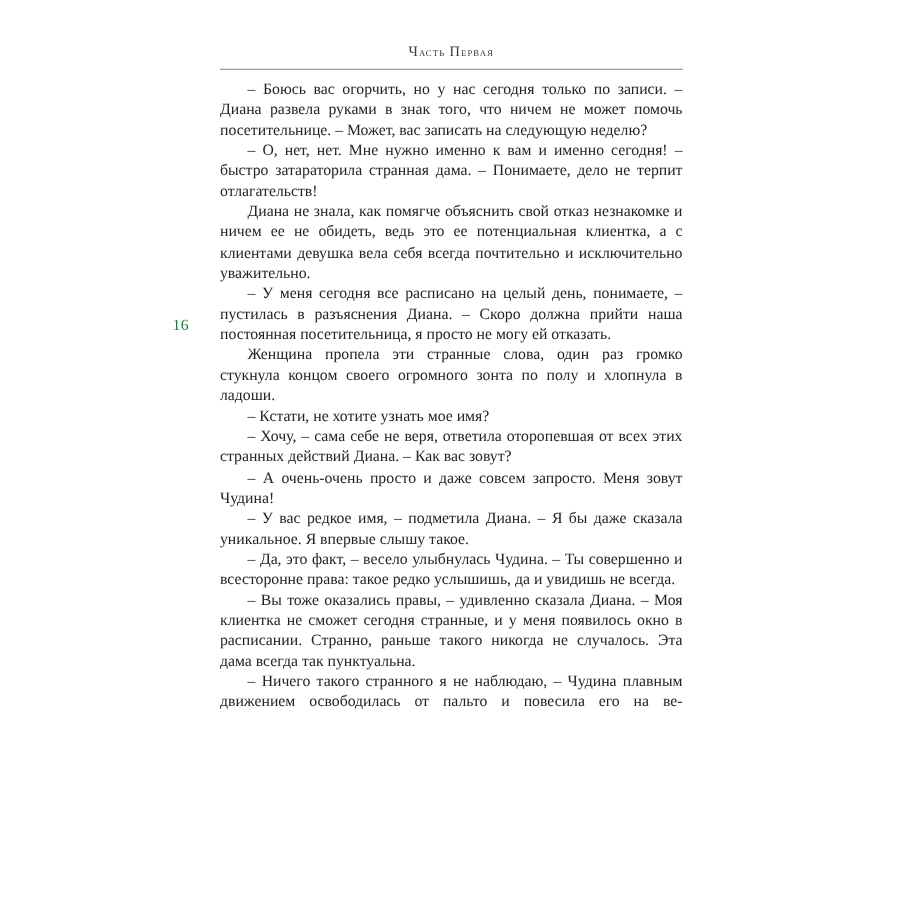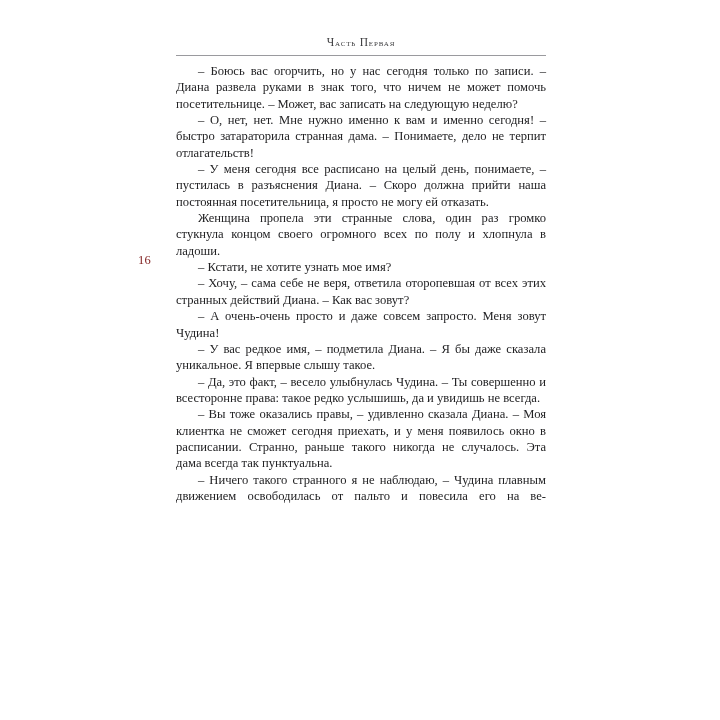--- a/index.html
+++ b/index.html
@@ -50,21 +50,21 @@
     height: 1px;
     background: #9a9a9e;
   }
 
   
   .folio {
     position: absolute;
     left: 138px;
     top: 253px;
     font-size: 12.5px;
-    color: #7f1d1d;
+    color: #15803d;
     letter-spacing: 0.3px;
   }
 
   
   .text-column {
     position: absolute;
     left: 176px;
     top: 63px;
     width: 370px;
     font-size: 12.6px;
@@ -97,24 +97,25 @@
 
   <div class="running-head"><span class="rh-first">Ч</span><span style="font-size: 9.5px;">АСТЬ</span> <span class="rh-first">П</span><span style="font-size: 9.5px;">ЕРВАЯ</span></div>
 
   <div class="head-rule" style="background: rgb(154, 154, 158);"></div>
 
   <div class="folio">16</div>
 
   <div class="text-column" style="color: rgb(35, 35, 37);">
     <p class="para">– Боюсь вас огорчить, но у нас сегодня только по записи. – Диана развела руками в знак того, что ничем не может помочь посетительнице. – Может, вас записать на следующую неделю?</p>
     <p class="para">– О, нет, нет. Мне нужно именно к вам и именно сегодня! – быстро затараторила странная дама. – Понимаете, дело не терпит отлагательств!</p>
+    <p class="para">Диана не знала, как помягче объяснить свой отказ незнакомке и ничем ее не обидеть, ведь это ее потенциальная клиентка, а с клиентами девушка вела себя всегда почтительно и исключительно уважительно.</p>
     <p class="para">– У меня сегодня все расписано на целый день, понимаете, – пустилась в разъяснения Диана. – Скоро должна прийти наша постоянная посетительница, я просто не могу ей отказать.</p>
-    <p class="para">Женщина пропела эти странные слова, один раз громко стукнула концом своего огромного всех по полу и хлопнула в ладоши.</p>
+    <p class="para">Женщина пропела эти странные слова, один раз громко стукнула концом своего огромного зонта по полу и хлопнула в ладоши.</p>
     <p class="para">– Кстати, не хотите узнать мое имя?</p>
     <p class="para">– Хочу, – сама себе не веря, ответила оторопевшая от всех этих странных действий Диана. – Как вас зовут?</p>
     <p class="para">– А очень-очень просто и даже совсем запросто. Меня зовут Чудина!</p>
     <p class="para">– У вас редкое имя, – подметила Диана. – Я бы даже сказала уникальное. Я впервые слышу такое.</p>
     <p class="para">– Да, это факт, – весело улыбнулась Чудина. – Ты совершенно и всесторонне права: такое редко услышишь, да и увидишь не всегда.</p>
-    <p class="para">– Вы тоже оказались правы, – удивленно сказала Диана. – Моя клиентка не сможет сегодня приехать, и у меня появилось окно в расписании. Странно, раньше такого никогда не случалось. Эта дама всегда так пунктуальна.</p>
+    <p class="para">– Вы тоже оказались правы, – удивленно сказала Диана. – Моя клиентка не сможет сегодня странные, и у меня появилось окно в расписании. Странно, раньше такого никогда не случалось. Эта дама всегда так пунктуальна.</p>
     <p class="para cont-end">– Ничего такого странного я не наблюдаю, – Чудина плавным движением освободилась от пальто и повесила его на ве-</p>
   </div>
 
 </div>
 
 </body></html>

